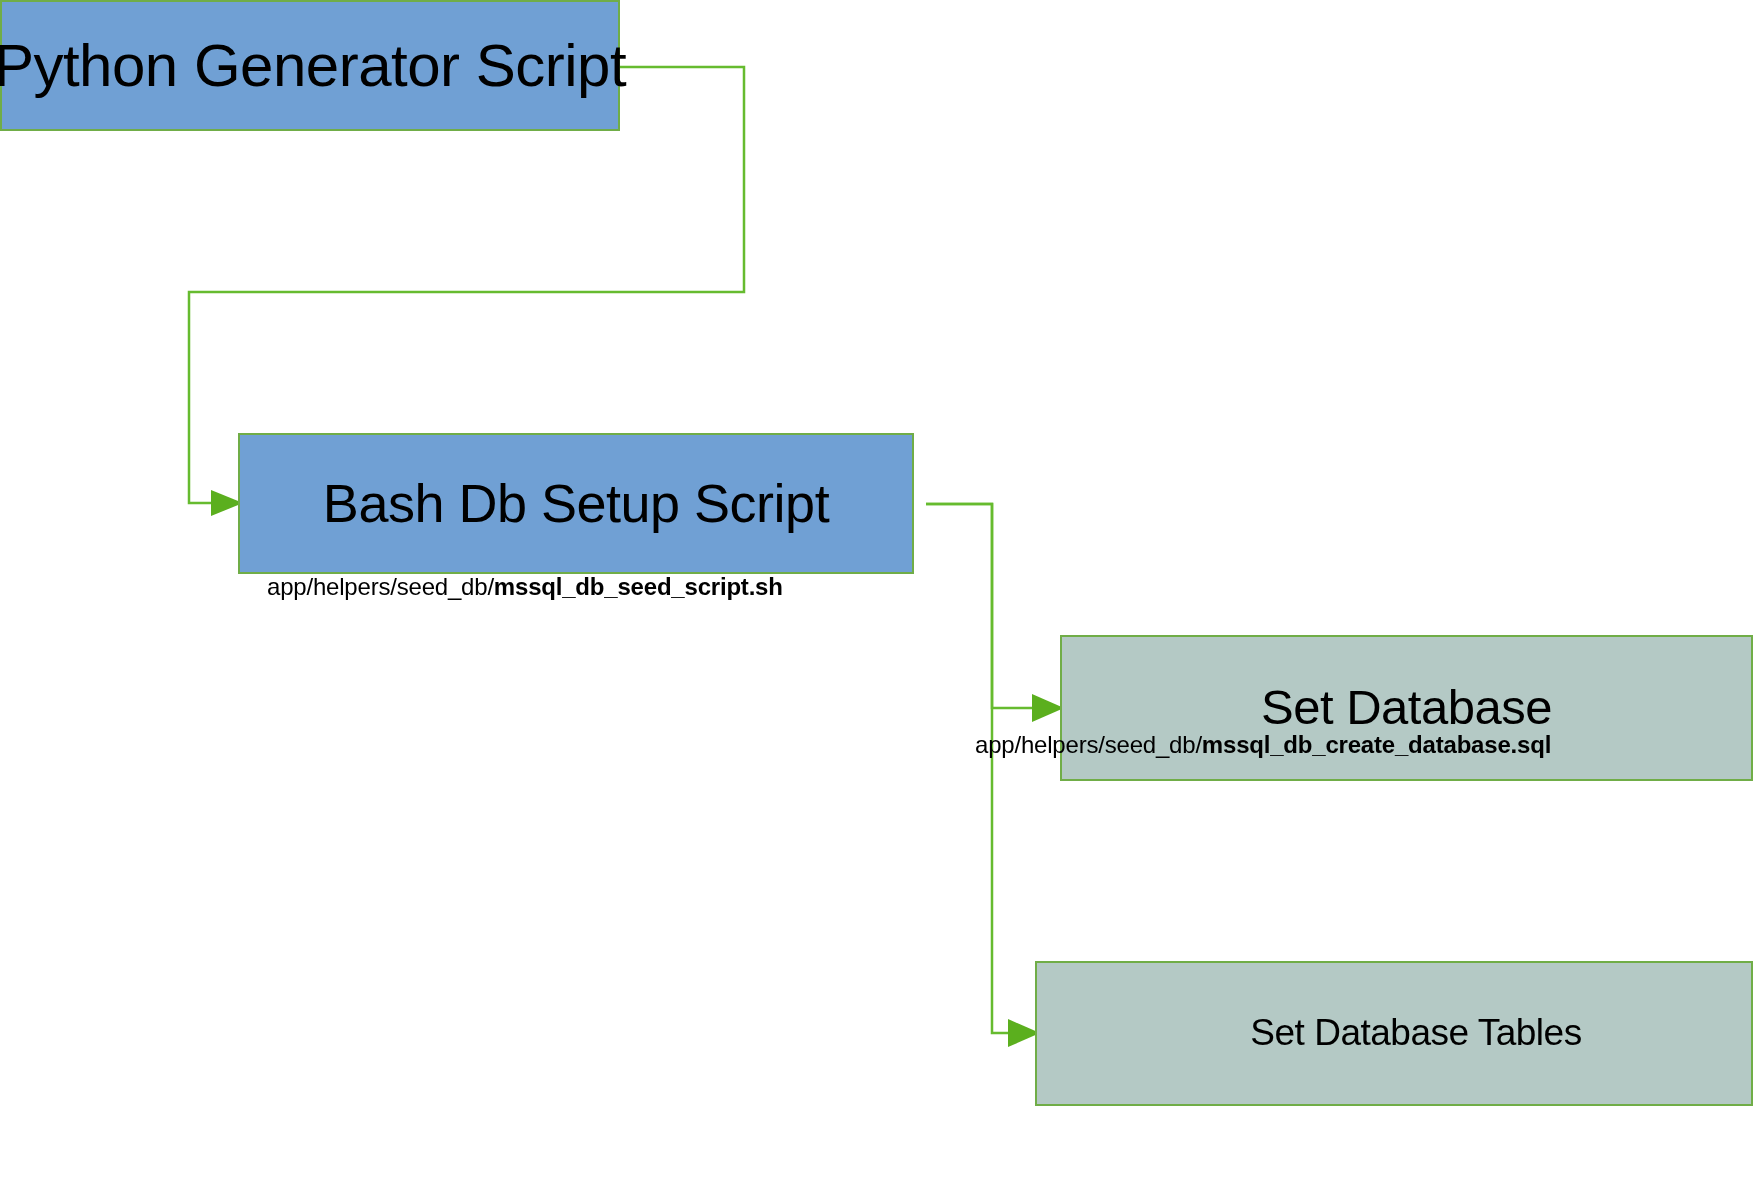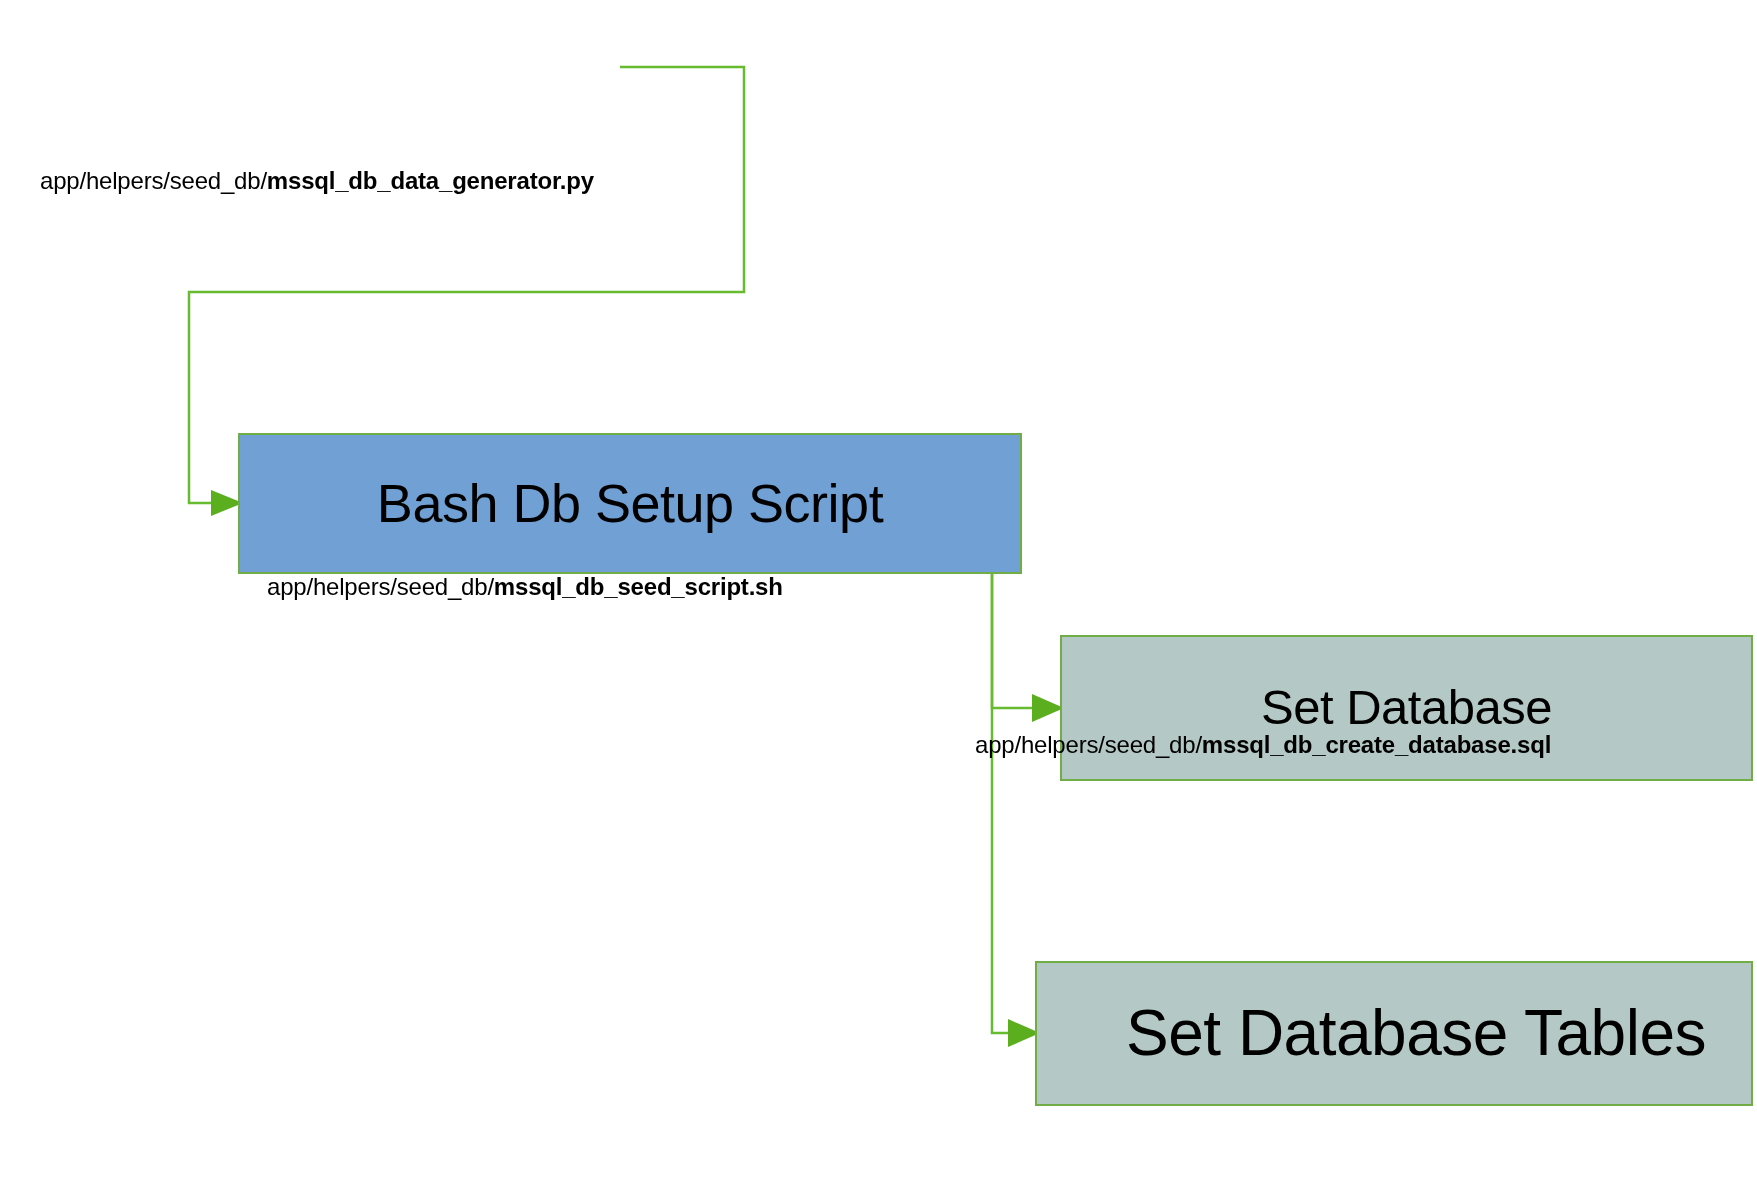--- a/index.html
+++ b/index.html
@@ -56,28 +56,28 @@
     letter-spacing: -0.2px;
   }
   .caption b {
     font-weight: bold;
   }
 
   
   #node-python   { left: 0px;    top: 0px;    width: 620px; height: 131px; }
   #node-python .node-label { font-size: 60px; }
 
-  #node-bash     { left: 238px;  top: 433px;  width: 784px; height: 141px; }
+  #node-bash     { left: 238px;  top: 433px;  width: 676px; height: 141px; }
   #node-bash .node-label { font-size: 54px; }
 
   #node-setdb    { left: 1060px; top: 635px;  width: 693px; height: 146px; }
   #node-setdb .node-label { font-size: 49px; }
 
   #node-settab   { left: 1035px; top: 961px;  width: 718px; height: 145px; }
-  #node-settab .node-label { font-size: 64px; margin-left: 44px; }
+  #node-settab .node-label { font-size: 37px; margin-left: 44px; }
 
   
   #cap-python { left: 40px;   top: 167px;  }
   #cap-bash   { left: 267px;  top: 553px; margin-top: 20px;  }
   #cap-setdb  { left: 975px;  top: 731px;  }
   #cap-settab { left: 990px;  top: 1047px; }
 </style>
 </head>
 <body>
 
@@ -94,36 +94,36 @@
       <path d="M 926 504 L 992 504 L 992 708 L 1036 708" fill="none" stroke="#66BB2F" stroke-width="2.5"></path>
       <polygon points="1032,694 1064,708 1032,722" fill="#5BAF1E"></polygon>
     </g>
 
     <g>
       <path d="M 926 504 L 992 504 L 992 1033 L 1012 1033" fill="none" stroke="#66BB2F" stroke-width="2.5"></path>
       <polygon points="1008,1019 1040,1033 1008,1047" fill="#5BAF1E"></polygon>
     </g>
   </svg>
 
+  <div class="node node-blue" id="node-python">
+    <span class="node-label">Python Generator Script</span>
+  </div>
 
   <div class="node node-blue" id="node-bash">
     <span class="node-label">Bash Db Setup Script</span>
   </div>
 
   <div class="node node-sage" id="node-setdb">
     <span class="node-label">Set Database</span>
   </div>
 
   <div class="node node-sage" id="node-settab">
     <span class="node-label">Set Database Tables</span>
   </div>
 
-  <div class="caption" id="cap-python">
-    <span>app/helpers/seed_db/</span><b>mssql_db_data_generator.py</b>
-  </div>
 
   <div class="caption" id="cap-bash">
     <span>app/helpers/seed_db/</span><b>mssql_db_seed_script.sh</b>
   </div>
 
   <div class="caption" id="cap-setdb">
     <span>app/helpers/seed_db/</span><b>mssql_db_create_database.sql</b>
   </div>
 
 

